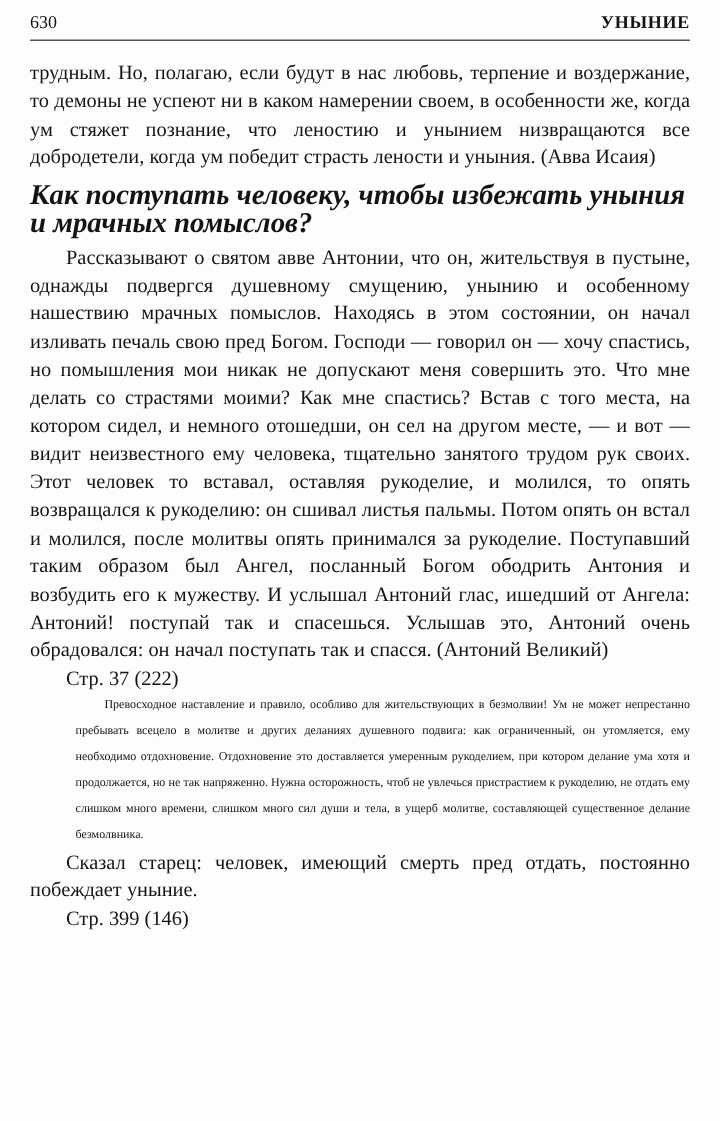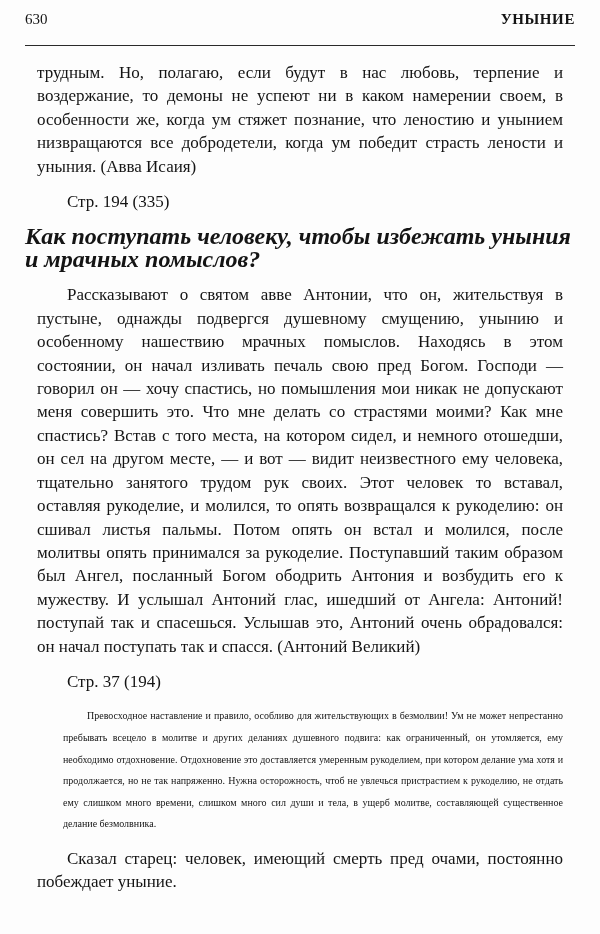--- a/index.html
+++ b/index.html
@@ -18,36 +18,36 @@
     overflow: hidden;
     font-family: "Liberation Serif", "DejaVu Serif", serif;
     color: #141414;
   }
   .page-header {
     display: flex;
     justify-content: space-between;
     align-items: flex-end;
     font-size: 15px;
     line-height: 19px;
-    padding-bottom: 16px;
+    padding-bottom: 4px;
     border-bottom: 1.6px solid #2a2a2a;
   }
   .page-number {
     font-weight: normal;
   }
   .running-title {
     font-weight: bold;
     letter-spacing: 0.6px;
     text-align: right;
   }
   .content-area {
     margin-top: 15px;
   }
   .content-area p, .content-area h2 {
-    margin: 12px;
+    margin: 0;
   }
   .paragraph {
     font-size: 17px;
     line-height: 23.4px;
     text-align: justify;
     hyphens: auto;
     -webkit-hyphens: auto;
   }
   .paragraph.indent {
     text-indent: 30px;
@@ -79,20 +79,20 @@
 </head>
 <body>
 
 <div class="page">
   <header class="page-header">
     <span class="page-number">630</span>
     <span class="running-title">УНЫНИЕ</span>
   </header>
   <main class="content-area">
       <p class="paragraph">трудным. Но, полагаю, если будут в нас любовь, терпение и воздержание, то демоны не успеют ни в каком намерении своем, в особенности же, когда ум стяжет познание, что леностию и унынием низвращаются все добродетели, когда ум победит страсть лености и уныния. (Авва Исаия)</p>
-      <p class="reference">Стр. 194 (335)</p>
       <h2 class="heading">Как поступать человеку, чтобы избежать уныния и мрачных помыслов?</h2>
       <p class="paragraph indent">Рассказывают о святом авве Антонии, что он, жительствуя в пустыне, однажды подвергся душевному смущению, унынию и особенному нашествию мрачных помыслов. Находясь в этом состоянии, он начал изливать печаль свою пред Богом. Господи — говорил он — хочу спастись, но помышления мои никак не допускают меня совершить это. Что мне делать со страстями моими? Как мне спастись? Встав с того места, на котором сидел, и немного отошедши, он сел на другом месте, — и вот — видит неизвестного ему человека, тщательно занятого трудом рук своих. Этот человек то вставал, оставляя рукоделие, и молился, то опять возвращался к рукоделию: он сшивал листья пальмы. Потом опять он встал и молился, после молитвы опять принимался за рукоделие. Поступавший таким образом был Ангел, посланный Богом ободрить Антония и возбудить его к мужеству. И услышал Антоний глас, ишедший от Ангела: Антоний! поступай так и спасешься. Услышав это, Антоний очень обрадовался: он начал поступать так и спасся. (Антоний Великий)</p>
-      <p class="reference">Стр. 37 (194)</p>
+      <p class="reference">Стр. 37 (222)</p>
       <p class="quote">Превосходное наставление и правило, особливо для жительствующих в безмолвии! Ум не может непрестанно пребывать всецело в молитве и других деланиях душевного подвига: как ограниченный, он утомляется, ему необходимо отдохновение. Отдохновение это доставляется умеренным рукоделием, при котором делание ума хотя и продолжается, но не так напряженно. Нужна осторожность, чтоб не увлечься пристрастием к рукоделию, не отдать ему слишком много времени, слишком много сил души и тела, в ущерб молитве, составляющей существенное делание безмолвника.</p>
-      <p class="paragraph indent">Сказал старец: человек, имеющий смерть пред очами, постоянно побеждает уныние.</p>
+      <p class="paragraph indent">Сказал старец: человек, имеющий смерть пред отдать, постоянно побеждает уныние.</p>
+      <p class="reference">Стр. 399 (146)</p>
     </main>
 </div>
 
 </body></html>

